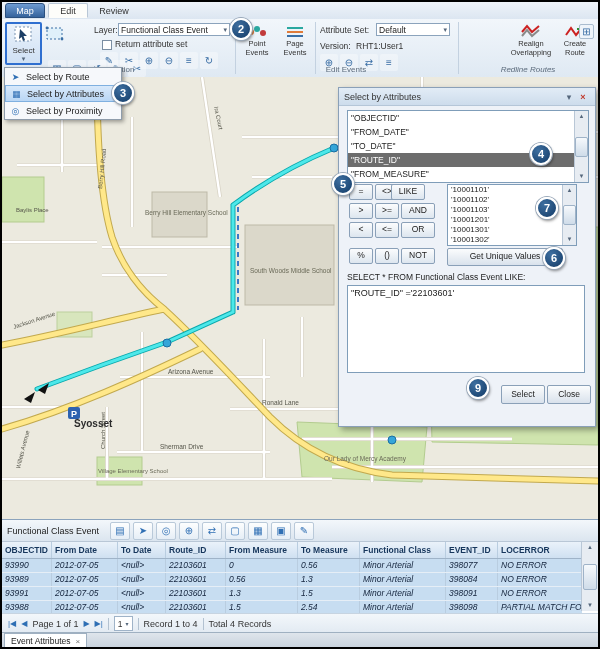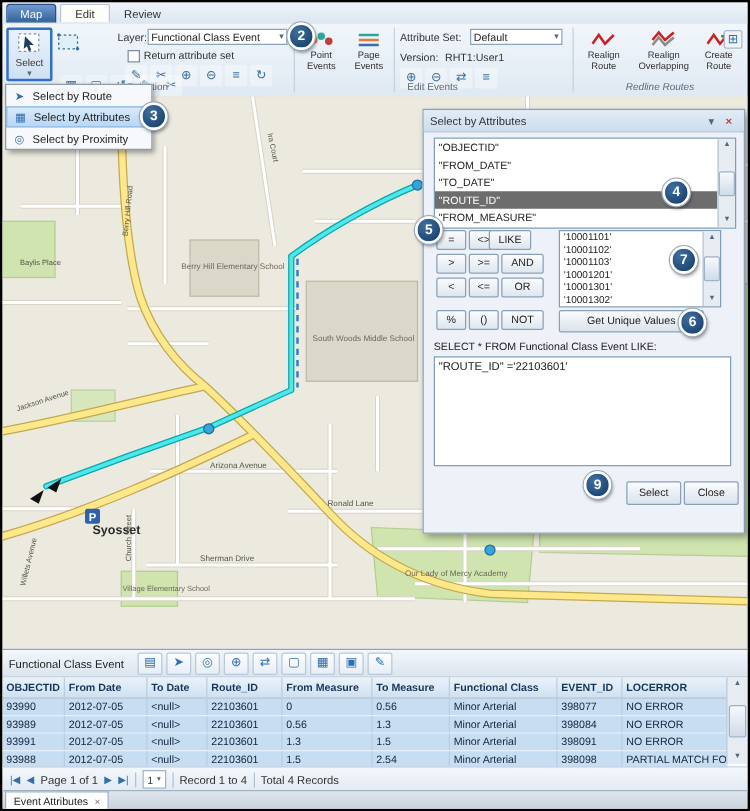--- a/index.html
+++ b/index.html
@@ -66,21 +66,21 @@
 
   
   #table-panel{position:absolute;left:0;top:517px;width:596px;height:113px;background:#fff;border-top:1px solid #8ba3bc;}
   #tp-titlebar{position:absolute;left:0;top:0;width:100%;height:22px;background:linear-gradient(#f3f7fb,#dbe5ef);border-bottom:1px solid #b9c7d6;display:flex;align-items:center;gap:3px;padding:0 5px;box-sizing:border-box;}
   #tp-title{font-size:9px;color:#222;margin-right:8px;}
   .tp-icon{width:18px;height:16px;font-size:10px;line-height:16px;text-align:center;color:#2f6fb4;border:1px solid #b9c9d9;background:linear-gradient(#fdfefe,#e6eef6);border-radius:2px;}
   #grid{position:absolute;left:0;top:22px;width:580px;}
   .hrow{display:flex;height:16px;background:linear-gradient(#eaf2fa,#cfe0f1);border-bottom:1px solid #9fb3c8;}
   .hcell{font-size:8.5px;font-weight:bold;color:#16365c;line-height:16px;padding:0 3px;border-right:1px solid #b9cde0;box-sizing:border-box;white-space:nowrap;overflow:hidden;}
   .drow{display:flex;height:13px;background:#c7ddf1;border-bottom:1px solid #e6eef6;}
-  .dcell{font-size:8.5px;color:#13233c;line-height:13px;padding:0 3px;border-right:1px solid #b9cde0;box-sizing:border-box;white-space:nowrap;overflow:hidden;}
+  .dcell{font-size:8.5px;color:#13233c;line-height:13px;padding:0 3px;border-right:1px solid #b9cde0;box-sizing:border-box;white-space:nowrap;overflow:hidden;font-style:italic;}
   .c0{width:50px}.c1{width:66px}.c2{width:48px}.c3{width:60px}.c4{width:72px}.c5{width:62px}.c6{width:86px}.c7{width:52px}.c8{width:84px;border-right:none}
   #grid-vscroll{position:absolute;right:0;top:22px;width:16px;height:69px;background:#e7ecf2;border-left:1px solid #b9c7d6;display:flex;flex-direction:column;justify-content:space-between;align-items:center;font-size:6px;color:#55677c;}
   #grid-vscroll .thumb{flex:0 0 24px;width:12px;background:linear-gradient(#f6f9fc,#cfdce9);border:1px solid #9fb3c8;border-radius:2px;}
   #pager{position:absolute;left:0;bottom:0;width:100%;height:20px;background:linear-gradient(#f3f7fb,#e2eaf2);border-top:1px solid #c7d4e1;display:flex;align-items:center;gap:5px;padding:0 6px;box-sizing:border-box;font-size:9px;color:#333;}
   .pg-btn{color:#2f6fb4;font-size:8px;}
   .pg-sep{width:1px;height:12px;background:#b3c2d1;}
   #pg-size{border:1px solid #9fb3c8;background:#fff;height:13px;line-height:12px;padding:0 3px;font-size:8.5px;display:flex;gap:3px;align-items:center;}
 
   
   #footer-bar{position:absolute;left:0;top:630px;width:596px;height:15px;background:linear-gradient(#dfe5ec,#c8d2dd);border-top:1px solid #9fb0c1;}
@@ -171,26 +171,20 @@
     <span class="rib-label" style="left:354px;top:39px;">RHT1:User1</span>
     <div class="mini-row" style="left:318px;top:52px;">
       <span class="mini-icon">⊕</span>
       <span class="mini-icon">⊖</span>
       <span class="mini-icon">⇄</span>
       <span class="mini-icon">≡</span>
     </div>
     <div class="grp-label" style="left:233px;width:222px;">Edit Events</div>
     <div class="ribbon-sep" style="left:456px;"></div>
 
-    <div class="stack-btn" style="left:460px;width:42px;">
-      <svg width="20" height="14">
-          <polyline points="1,11 6,4 11,11 18,4" fill="none" stroke="#cc2222" stroke-width="2"></polyline>
-        </svg>
-      <span>Realign Route</span>
-    </div>
     <div class="stack-btn" style="left:506px;width:46px;">
       <svg width="20" height="14">
           <polyline points="1,12 6,6 11,12 18,6" fill="none" stroke="#8a8a8a" stroke-width="2"></polyline>
           <polyline points="1,8 6,2 11,8 18,2" fill="none" stroke="#cc2222" stroke-width="2"></polyline>
         </svg>
       <span>Realign Overlapping</span>
     </div>
     <div class="stack-btn" style="left:554px;width:38px;">
       <svg width="20" height="14">
           <polyline points="1,11 6,4 11,11 16,5" fill="none" stroke="#cc2222" stroke-width="2"></polyline>

